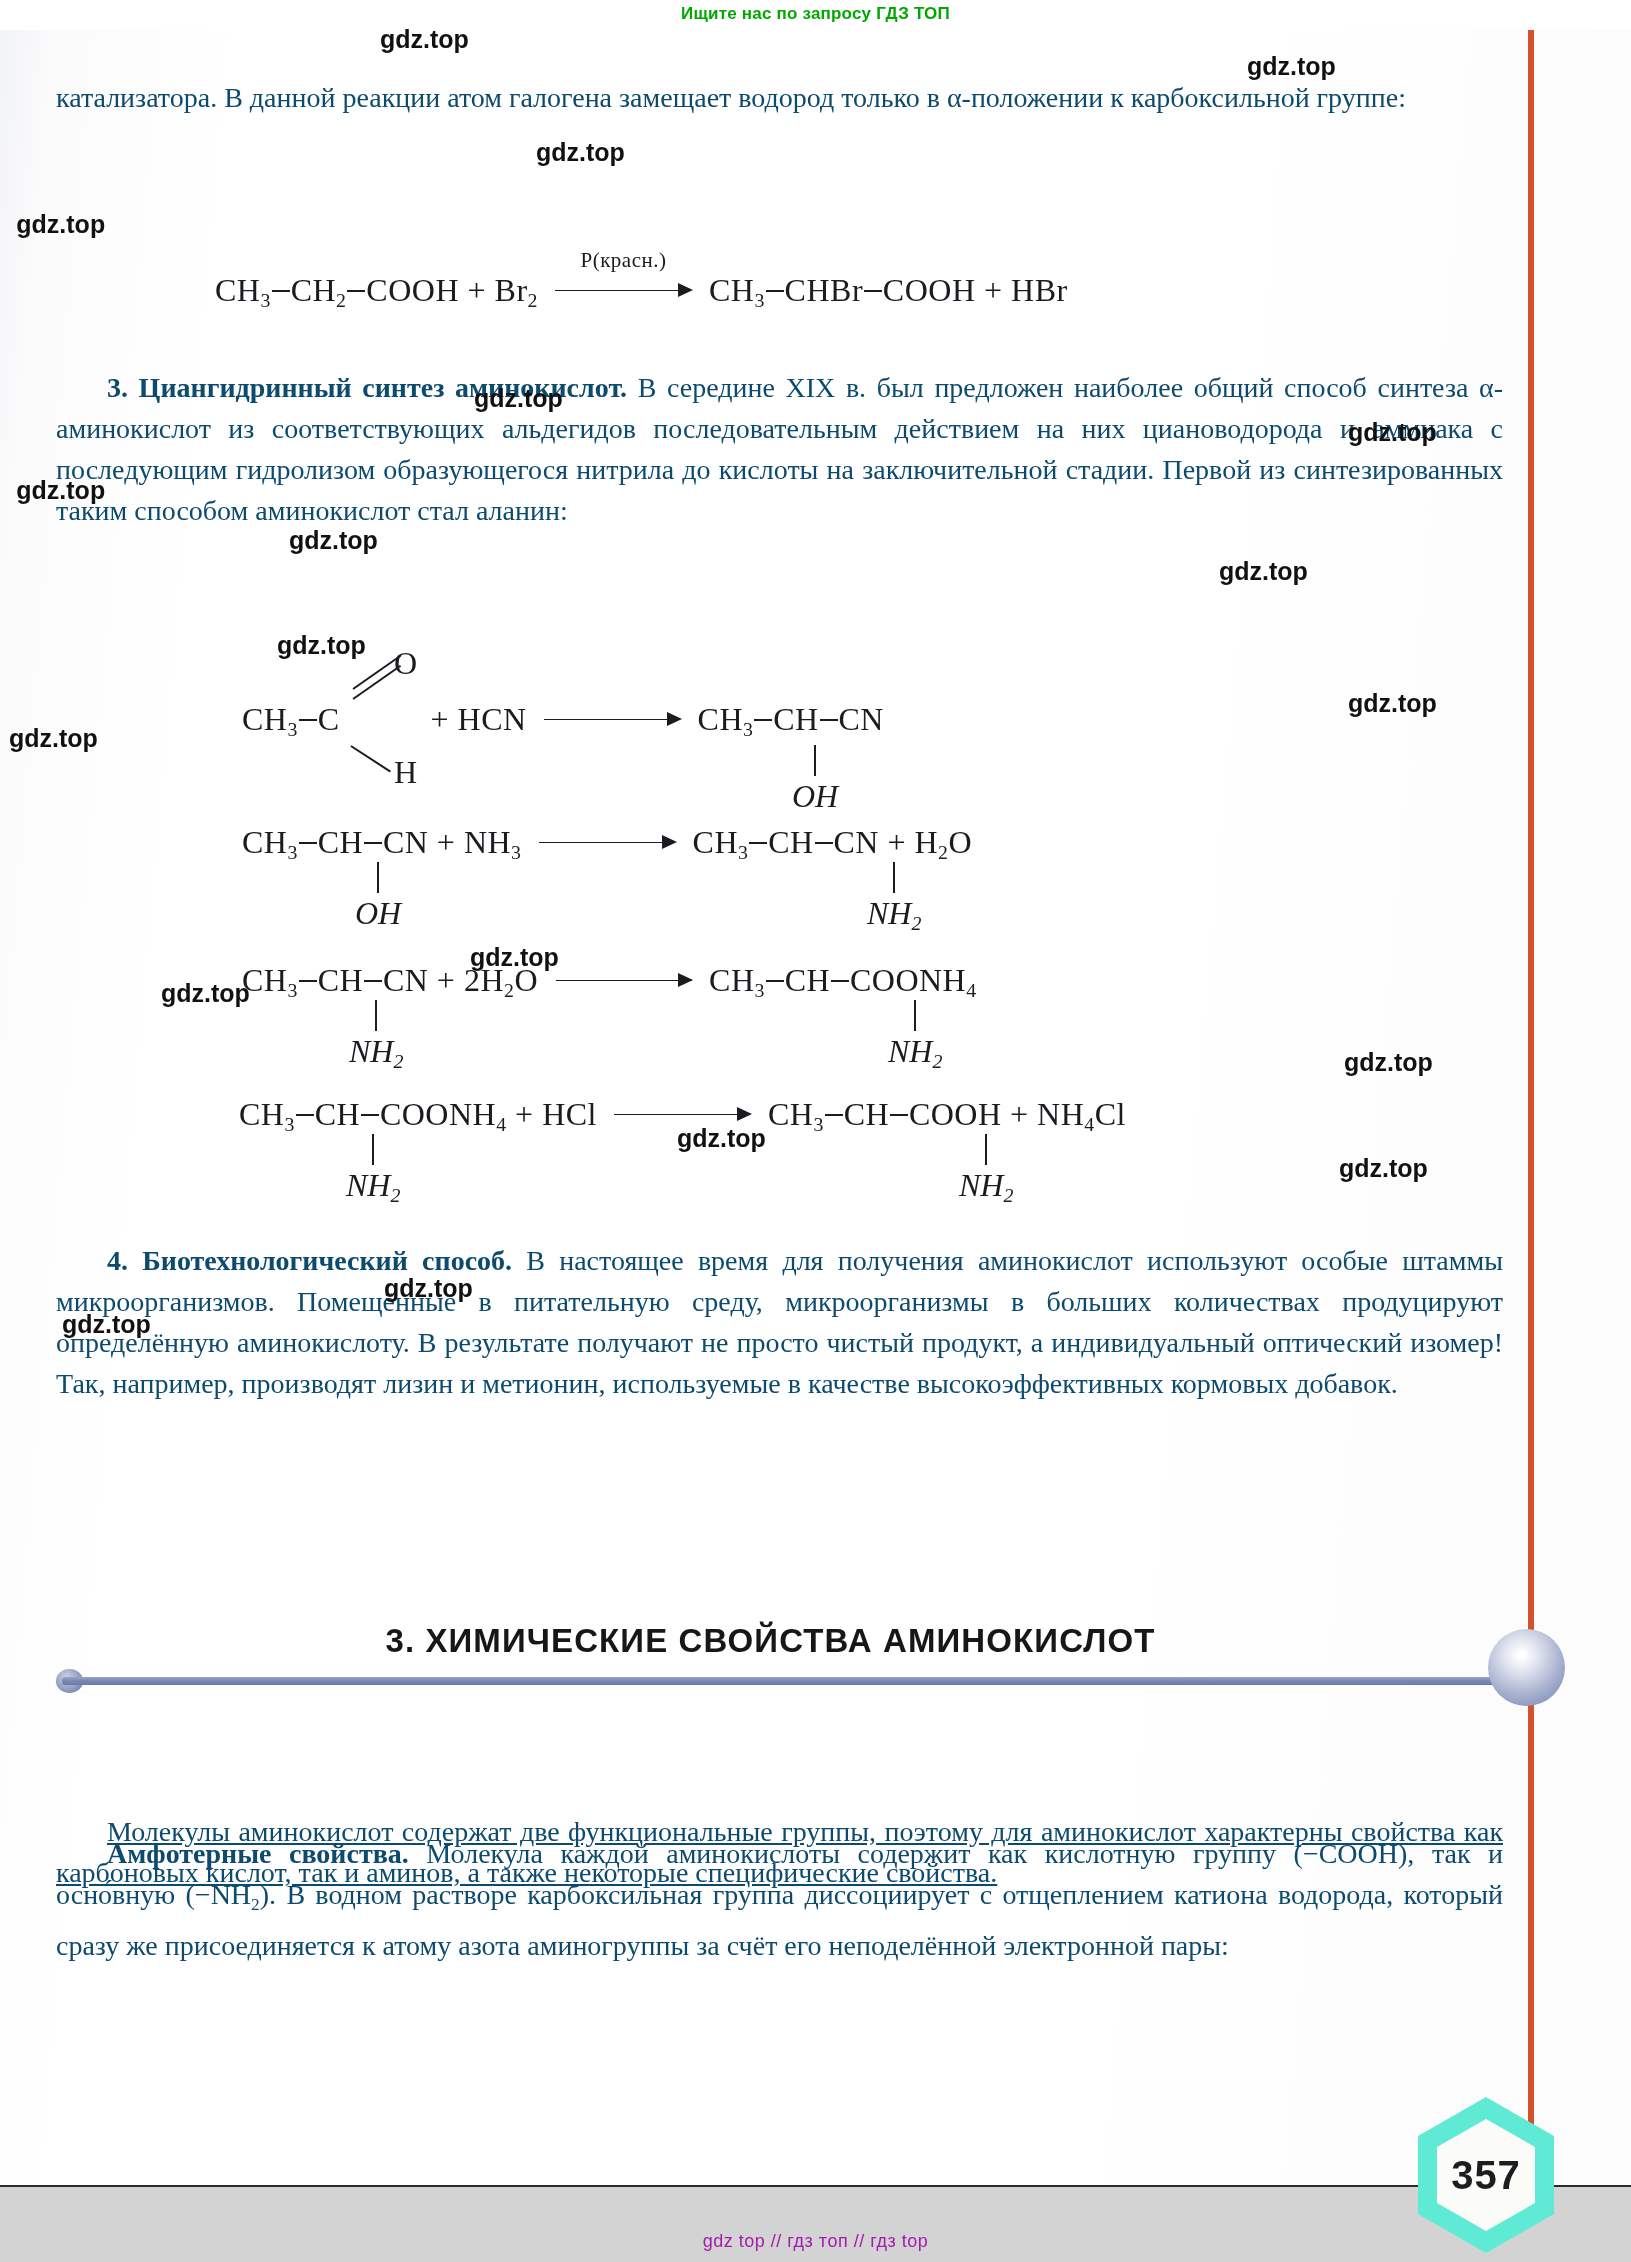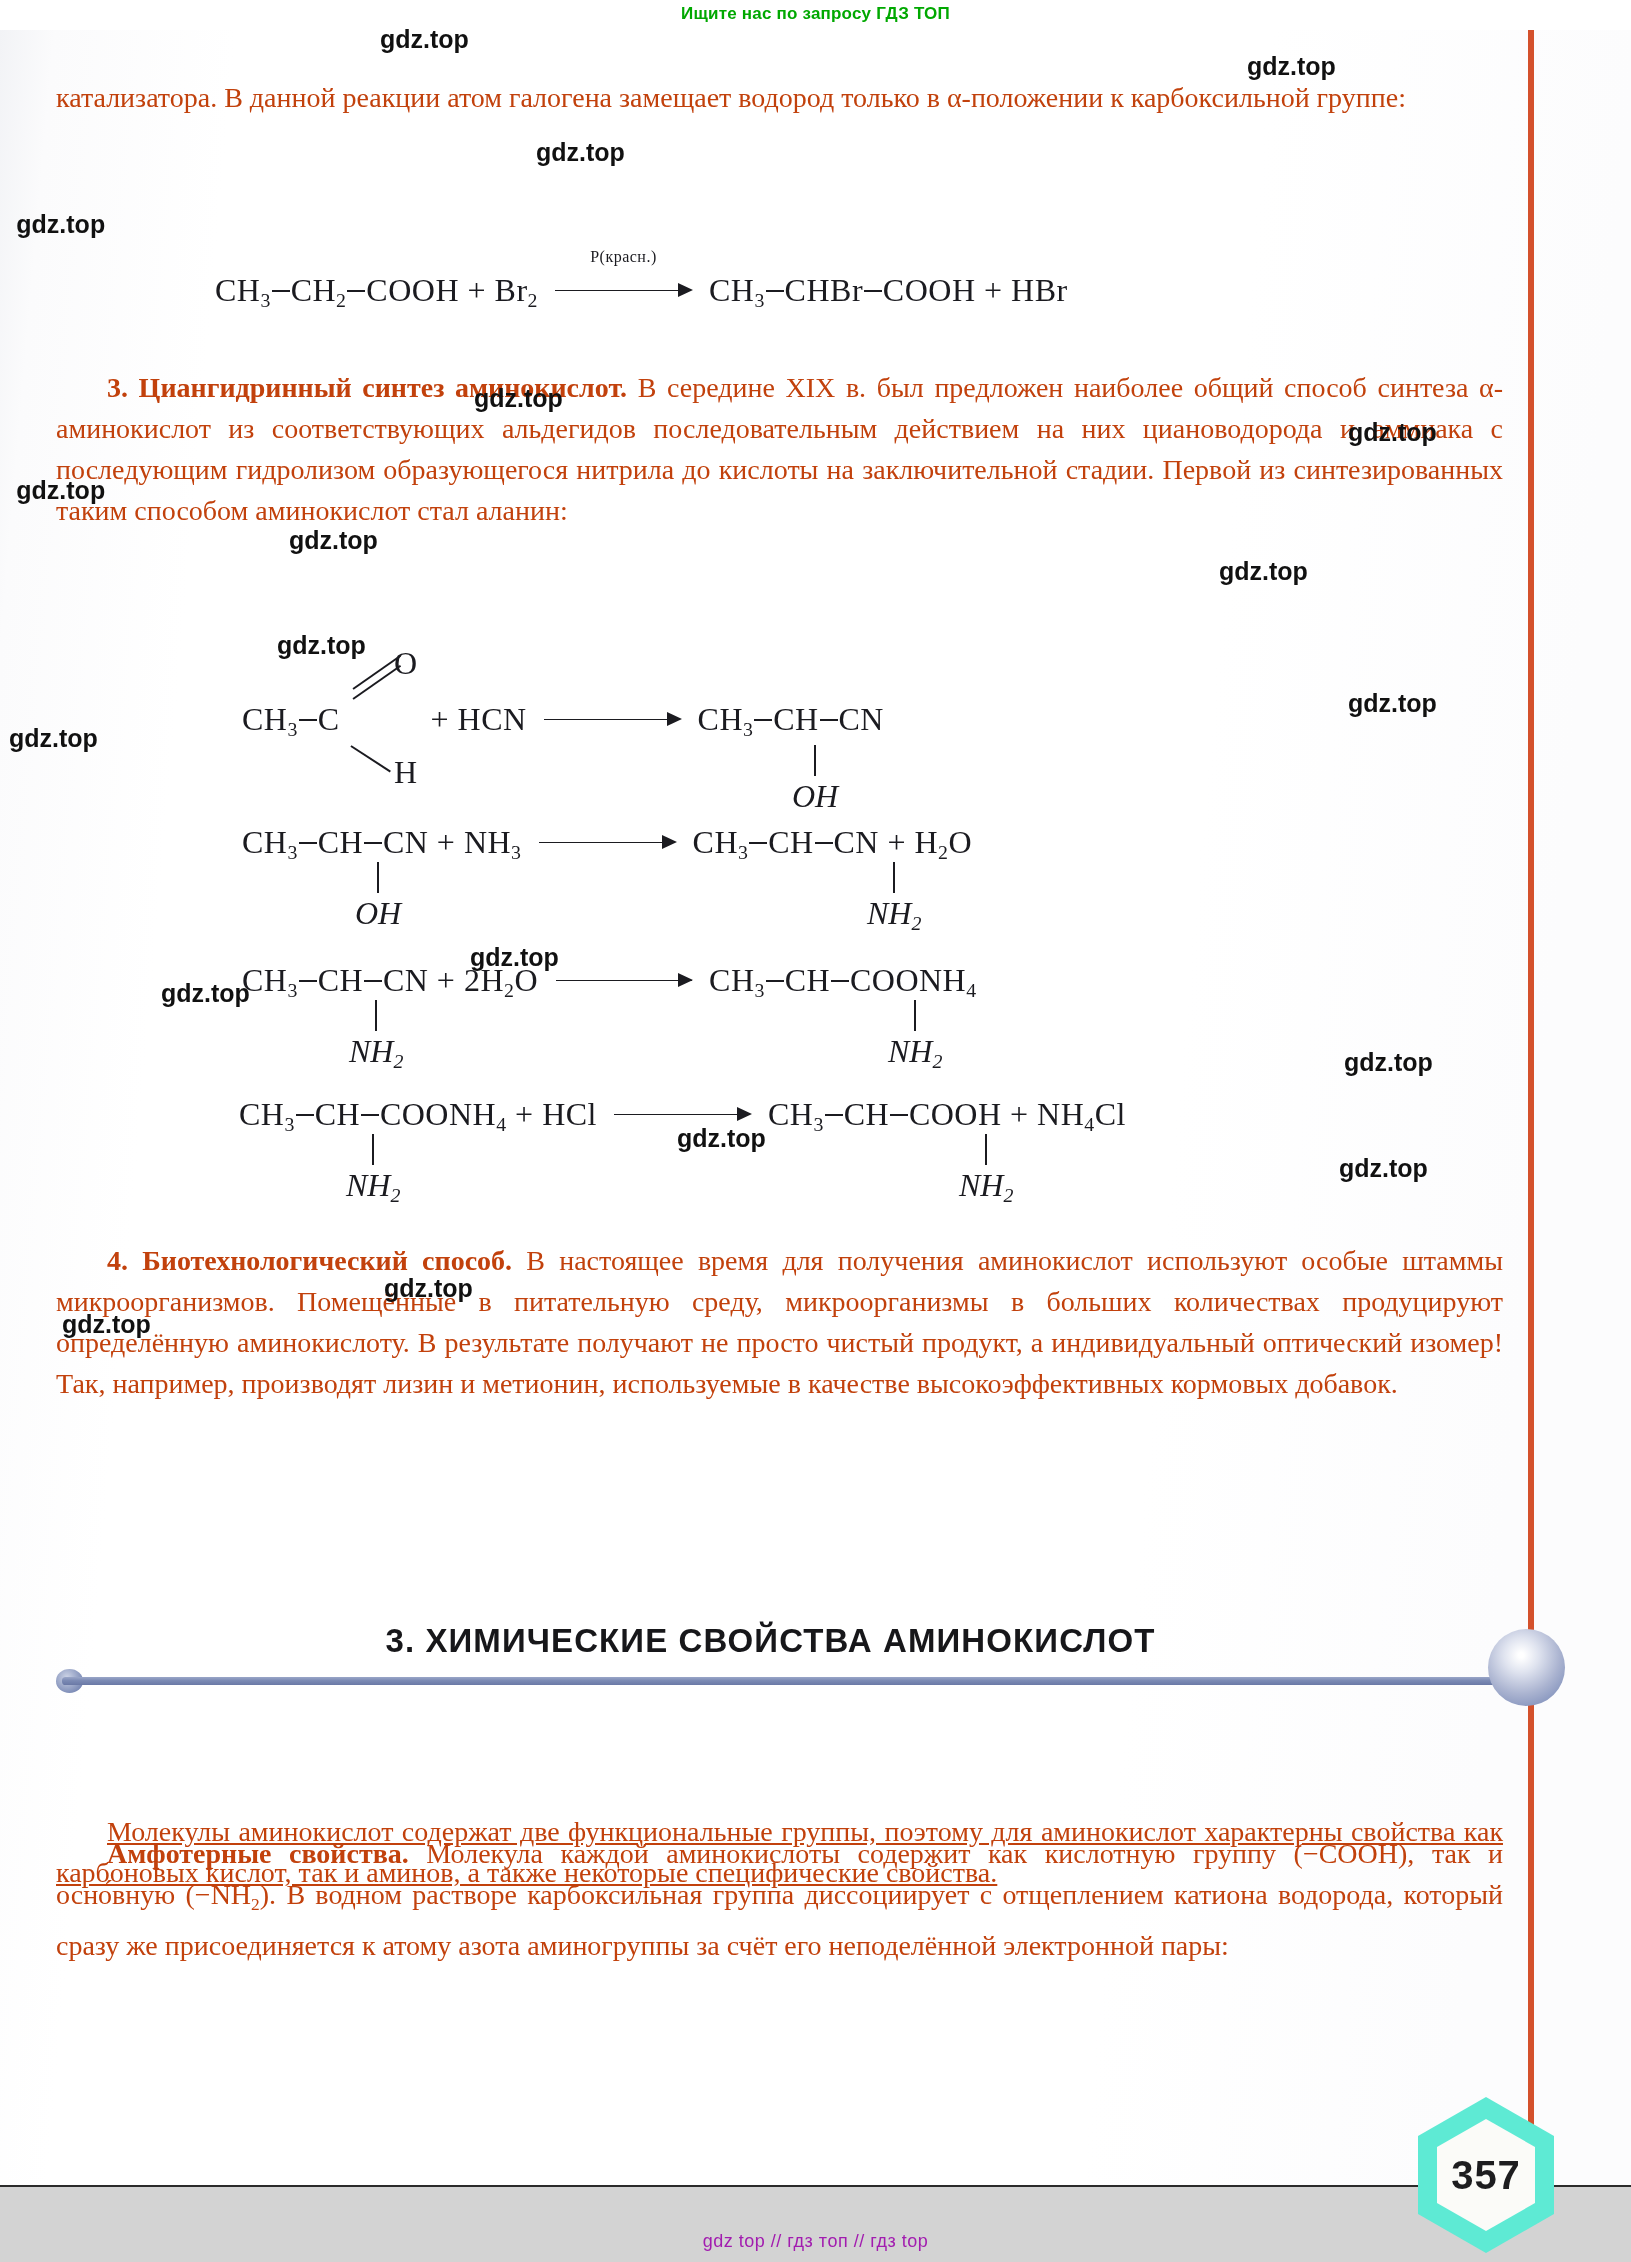--- a/index.html
+++ b/index.html
@@ -38,21 +38,21 @@
     background:#d3d3d3;
     border-top:2.7px solid #2b2b2b;
   }
   
   .content{position:absolute;left:0;top:30px;width:1631px;}
   p.body{
     position:absolute;
     margin:0;
     width:1447px;left:56px;
     font-size:28px;line-height:41px;
-    color:#c2410c;
+    color:#0c4a6e;
     text-align:justify;
     text-justify:inter-word;
   }
   p.body b{font-weight:bold;}
   .ind{display:inline-block;width:51px;}
   sub{font-size:0.62em;vertical-align:-0.32em;}
 
   
   .chem{
     position:absolute;
@@ -71,21 +71,21 @@
     background:#1b1b20;vertical-align:.3em;margin:0 9px;
   }
   .arrow:after{
     content:"";position:absolute;right:-1.8px;top:-6.3px;
     border-left:15.4px solid #1b1b20;
     border-top:7.2px solid transparent;
     border-bottom:7.2px solid transparent;
   }
   .arrow .cond{
     position:absolute;left:50%;transform:translateX(-50%);
-    top:-42px;font-size:16px;white-space:nowrap;background:transparent;
+    top:-42px;font-size:21px;white-space:nowrap;background:transparent;
   }
   
   .vgroup{
     position:absolute;text-align:center;font-size:32px;color:#1b1b20;font-style:italic;
   }
   .vgroup .stick{
     width:1.8px;height:31px;background:#1b1b20;margin:1.8px auto 1.8px auto;
   }
   .dbl{position:absolute;}
   .dbl i{display:block;width:58px;height:1.8px;background:#1b1b20;

